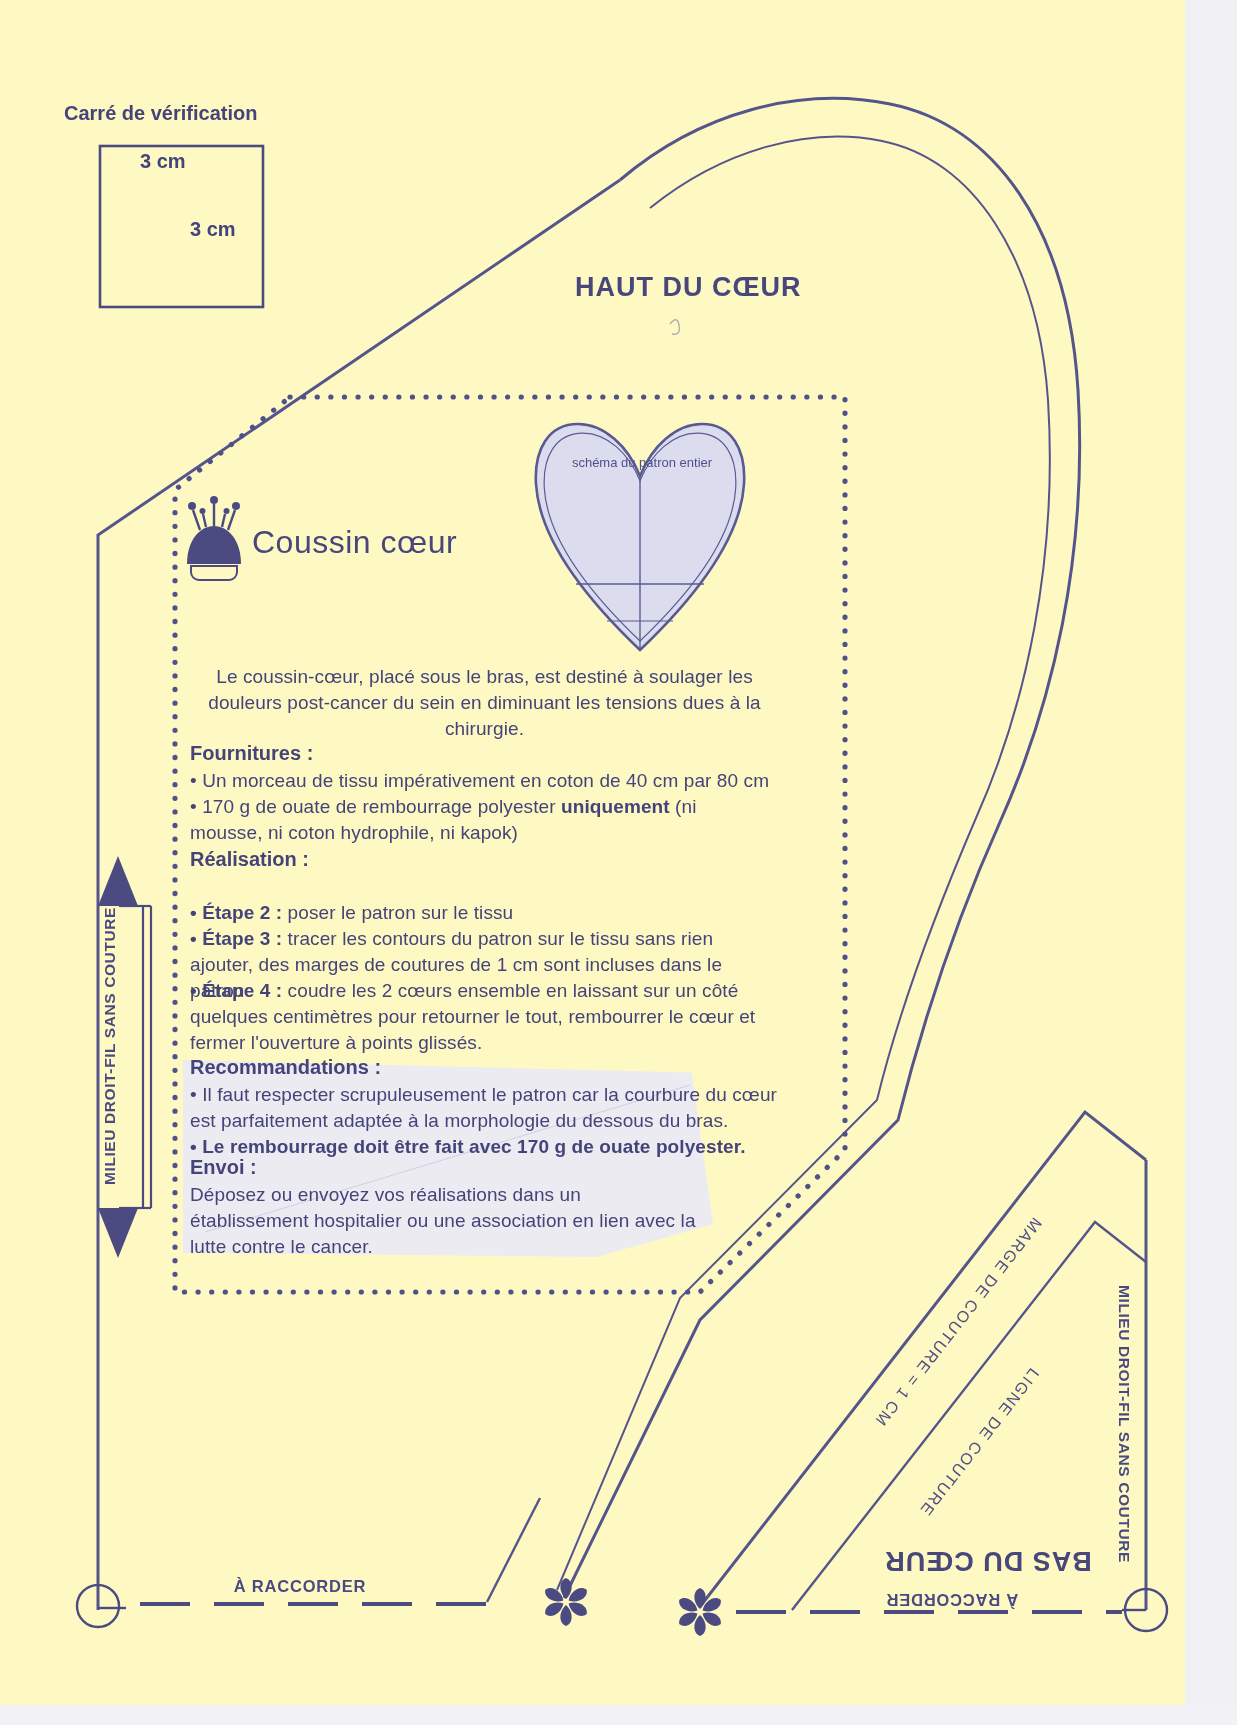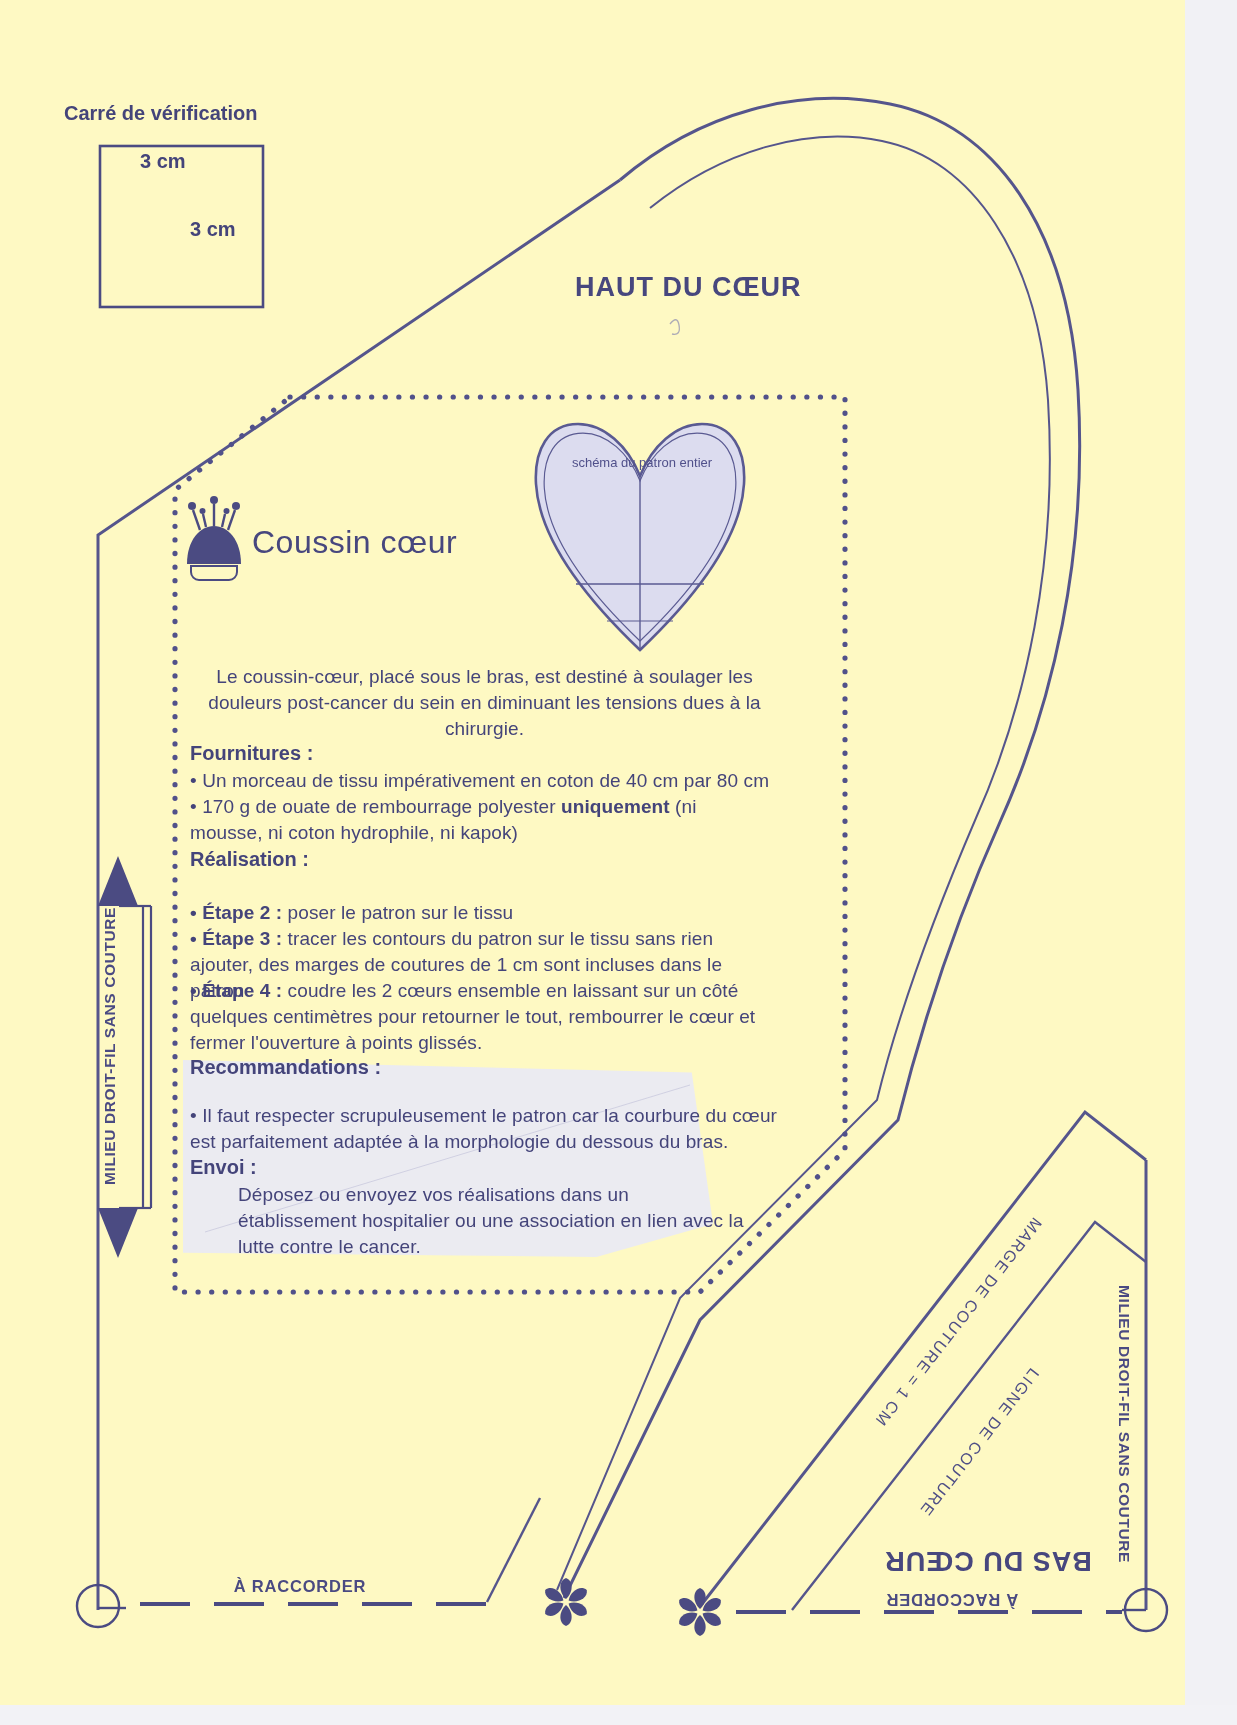--- a/index.html
+++ b/index.html
@@ -164,24 +164,25 @@
   <div class="abs hdg" style="left:190px;top:740px;">Fournitures :</div>
   <div class="abs body-txt" style="left:190px;top:768px;width:590px;">• Un morceau de tissu impérativement en coton de 40 cm par 80 cm</div>
   <div class="abs body-txt" style="left:190px;top:794px;width:582px;"><span>• 170 g de ouate de rembourrage polyester </span><span class="b">uniquement</span><span> (ni mousse, ni coton hydrophile, ni kapok)</span></div>
 
   <div class="abs hdg" style="left:190px;top:846px;">Réalisation :</div>
   <div class="abs body-txt" style="left:190px;top:900px;width:590px;"><span class="b">• Étape 2 :</span><span> poser le patron sur le tissu</span></div>
   <div class="abs body-txt" style="left:190px;top:926px;width:586px;"><span class="b">• Étape 3 :</span><span> tracer les contours du patron sur le tissu sans rien ajouter, des marges de coutures de 1 cm sont incluses dans le patron</span></div>
   <div class="abs body-txt" style="left:190px;top:978px;width:578px;"><span class="b">• Étape 4 :</span><span> coudre les 2 cœurs ensemble en laissant sur un côté quelques centimètres pour retourner le tout, rembourrer le cœur et fermer l'ouverture à points glissés.</span></div>
 
   <div class="abs hdg" style="left:190px;top:1054px;">Recommandations :</div>
-  <div class="abs body-txt" style="left:190px;top:1082px;width:588px;margin-top:21px;">• Il faut respecter scrupuleusement le patron car la courbure du cœur est parfaitement adaptée à la morphologie du dessous du bras.</div>
+  <div class="abs body-txt" style="left:190px;top:1082px;width:588px;">• Il faut respecter scrupuleusement le patron car la courbure du cœur est parfaitement adaptée à la morphologie du dessous du bras.</div>
+  <div class="abs body-txt b" style="left:190px;top:1134px;width:590px;">• Le rembourrage doit être fait avec 170 g de ouate polyester.</div>
 
   <div class="abs hdg" style="left:190px;top:1154px;">Envoi :</div>
-  <div class="abs body-txt" style="left:190px;top:1182px;width:512px;margin-left:48px;">Déposez ou envoyez vos réalisations dans un établissement hospitalier ou une association en lien avec la lutte contre le cancer.</div>
+  <div class="abs body-txt" style="left:190px;top:1182px;width:512px;">Déposez ou envoyez vos réalisations dans un établissement hospitalier ou une association en lien avec la lutte contre le cancer.</div>
 
   <div class="rot milieu" style="left:110px;top:1046px;--r:-90deg;">MILIEU DROIT-FIL SANS COUTURE</div>
   <div class="rot milieu" style="left:1124px;top:1424px;--r:90deg;">MILIEU DROIT-FIL SANS COUTURE</div>
 
   <div class="rot raccorder" style="left:300px;top:1586px;--r:0deg;">À RACCORDER</div>
   <div class="rot raccorder" style="left:952px;top:1599px;--r:180deg;">À RACCORDER</div>
 
   <div class="rot bas" style="left:988px;top:1560px;--r:180deg;">BAS DU CŒUR</div>
 
   <div class="rot diag-label" style="left:958px;top:1322px;--r:128deg;">MARGE DE COUTURE = 1 CM</div>

